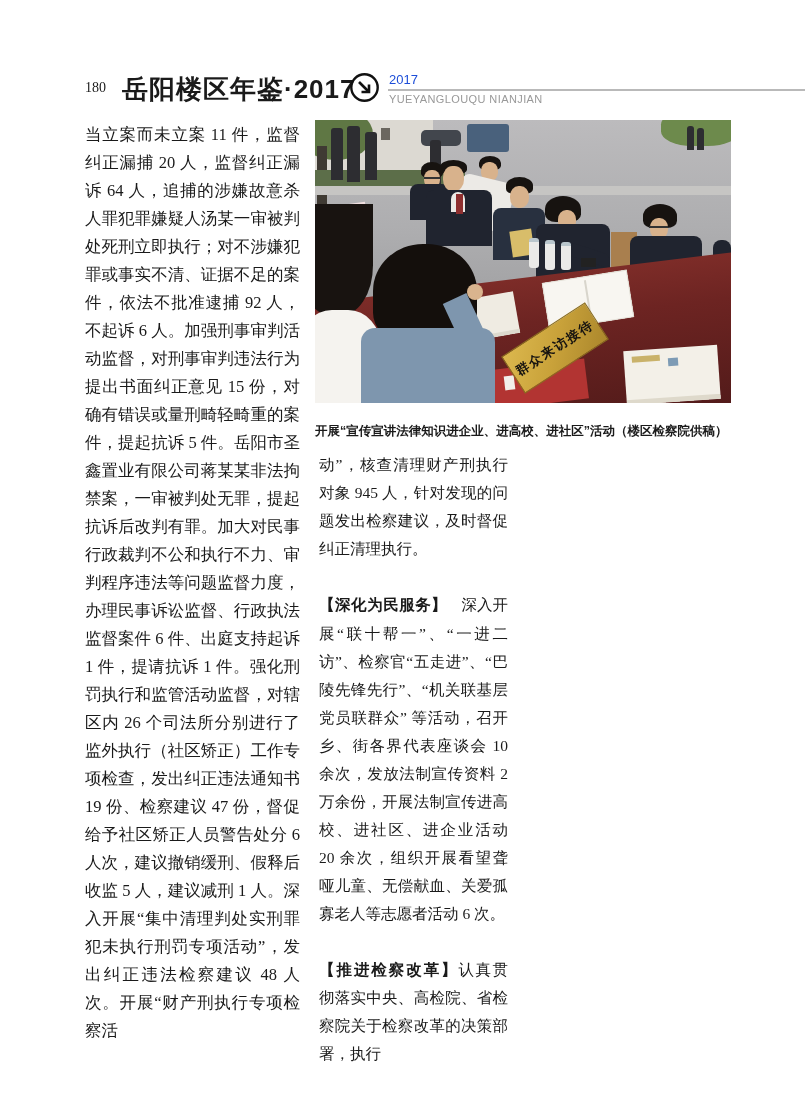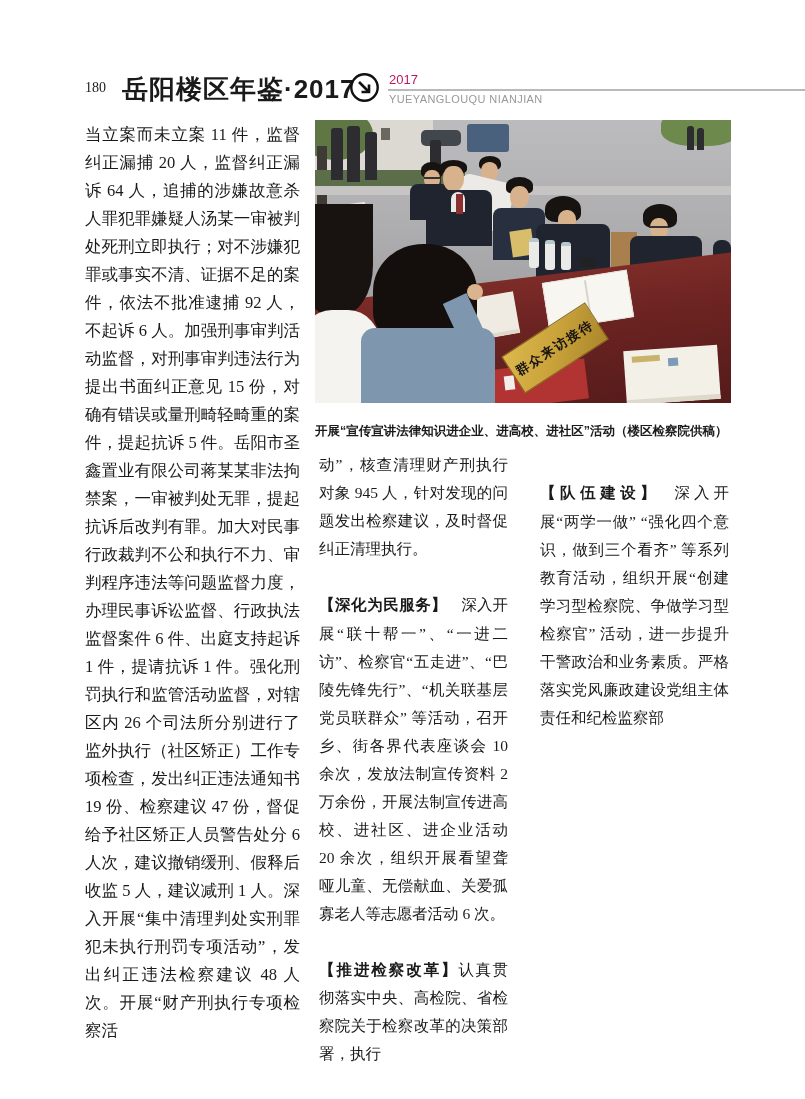--- a/index.html
+++ b/index.html
@@ -5,21 +5,21 @@
   html,body{margin:0;padding:0;background:#ffffff;}
   body{width:805px;height:1099px;position:relative;overflow:hidden;
        font-family:"Liberation Serif","DejaVu Serif",serif;color:#1a1a1a;}
   .abs{position:absolute;}
 
   
   .pagenum{left:85px;top:80px;font-size:14px;font-family:"Liberation Serif",serif;}
   .title{left:114px;top:64px;font-size:26px;font-weight:bold;letter-spacing:1px;
          font-family:"Liberation Sans","DejaVu Sans",sans-serif;margin:8px;}
   .logo{left:349px;top:72px;width:31px;height:31px;}
-  .hdr-year{left:389px;top:72px;font-size:13px;color:#be185d;
+  .hdr-year{left:389px;top:72px;font-size:13px;color:#1d4ed8;
             font-family:"Liberation Sans",sans-serif;}
   .hdr-rule{left:388px;top:89px;width:417px;height:2px;background:#b9b9b9;}
   .hdr-pinyin{left:389px;top:93px;font-size:11px;color:#999;letter-spacing:.4px;
             font-family:"Liberation Sans",sans-serif;}
 
   
   .col{position:absolute;font-size:15.5px;line-height:28px;text-align:justify;}
   .col p{margin:0;}
   .col p.sp{margin-top:28px;}
   .col1{left:85px;top:121px;width:215px;font-size:16.5px;}
@@ -187,14 +187,13 @@
   <p>当立案而未立案 11 件，监督纠正漏捕 20 人，监督纠正漏诉 64 人，追捕的涉嫌故意杀人罪犯罪嫌疑人汤某一审被判处死刑立即执行；对不涉嫌犯罪或事实不清、证据不足的案件，依法不批准逮捕 92 人，不起诉 6 人。加强刑事审判活动监督，对刑事审判违法行为提出书面纠正意见 15 份，对确有错误或量刑畸轻畸重的案件，提起抗诉 5 件。岳阳市圣鑫置业有限公司蒋某某非法拘禁案，一审被判处无罪，提起抗诉后改判有罪。加大对民事行政裁判不公和执行不力、审判程序违法等问题监督力度，办理民事诉讼监督、行政执法监督案件 6 件、出庭支持起诉 1 件，提请抗诉 1 件。强化刑罚执行和监管活动监督，对辖区内 26 个司法所分别进行了监外执行（社区矫正）工作专项检查，发出纠正违法通知书 19 份、检察建议 47 份，督促给予社区矫正人员警告处分 6 人次，建议撤销缓刑、假释后收监 5 人，建议减刑 1 人。深入开展“集中清理判处实刑罪犯未执行刑罚专项活动”，发出纠正违法检察建议 48 人次。开展“财产刑执行专项检察活</p>
 </div>
 
 <div class="col col2">
   <p>动”，核查清理财产刑执行对象 945 人，针对发现的问题发出检察建议，及时督促纠正清理执行。</p>
   <p class="sp"><span class="sec gap">【深化为民服务】</span><span>深入开展“联十帮一”、“一进二访”、检察官“五走进”、“巴陵先锋先行”、“机关联基层党员联群众” 等活动，召开乡、街各界代表座谈会 10 余次，发放法制宣传资料 2 万余份，开展法制宣传进高校、进社区、进企业活动 20 余次，组织开展看望聋哑儿童、无偿献血、关爱孤寡老人等志愿者活动 6 次。</span></p>
   <p class="sp"><span class="sec">【推进检察改革】</span><span>认真贯彻落实中央、高检院、省检察院关于检察改革的决策部署，执行</span></p>
 </div>
 
 <div class="col col3">
-  <p class="sp"><span class="sec gap">【队伍建设】</span><span>深入开展“两学一做” “强化四个意识，做到三个看齐” 等系列教育活动，组织开展“创建学习型检察院、争做学习型检察官” 活动，进一步提升干警政治和业务素质。严格落实党风廉政建设党组主体责任和纪检监察部</span></p>
 </div>
 
 </body></html>

